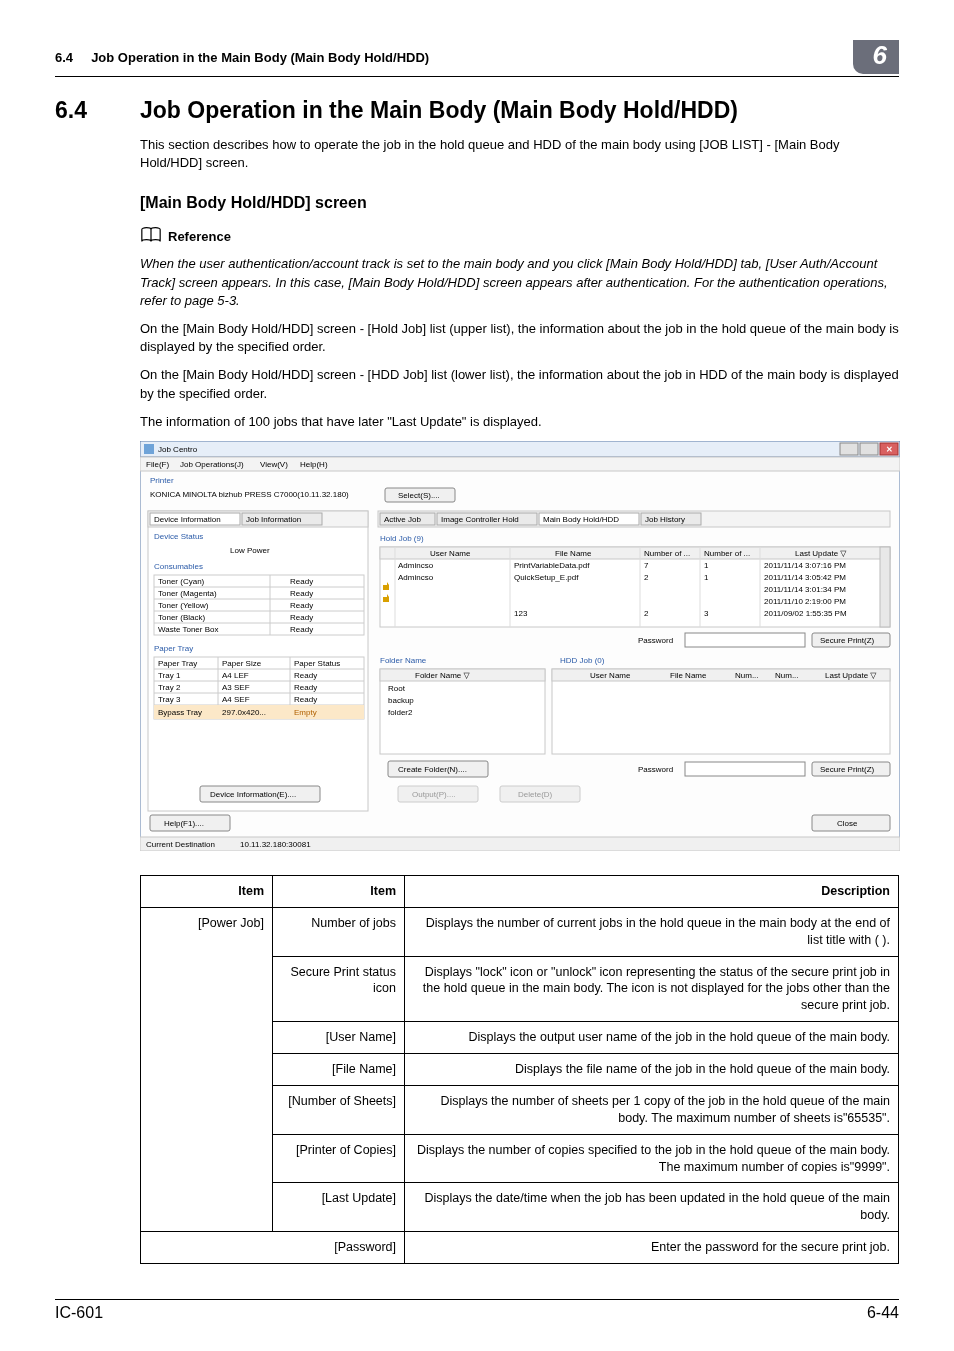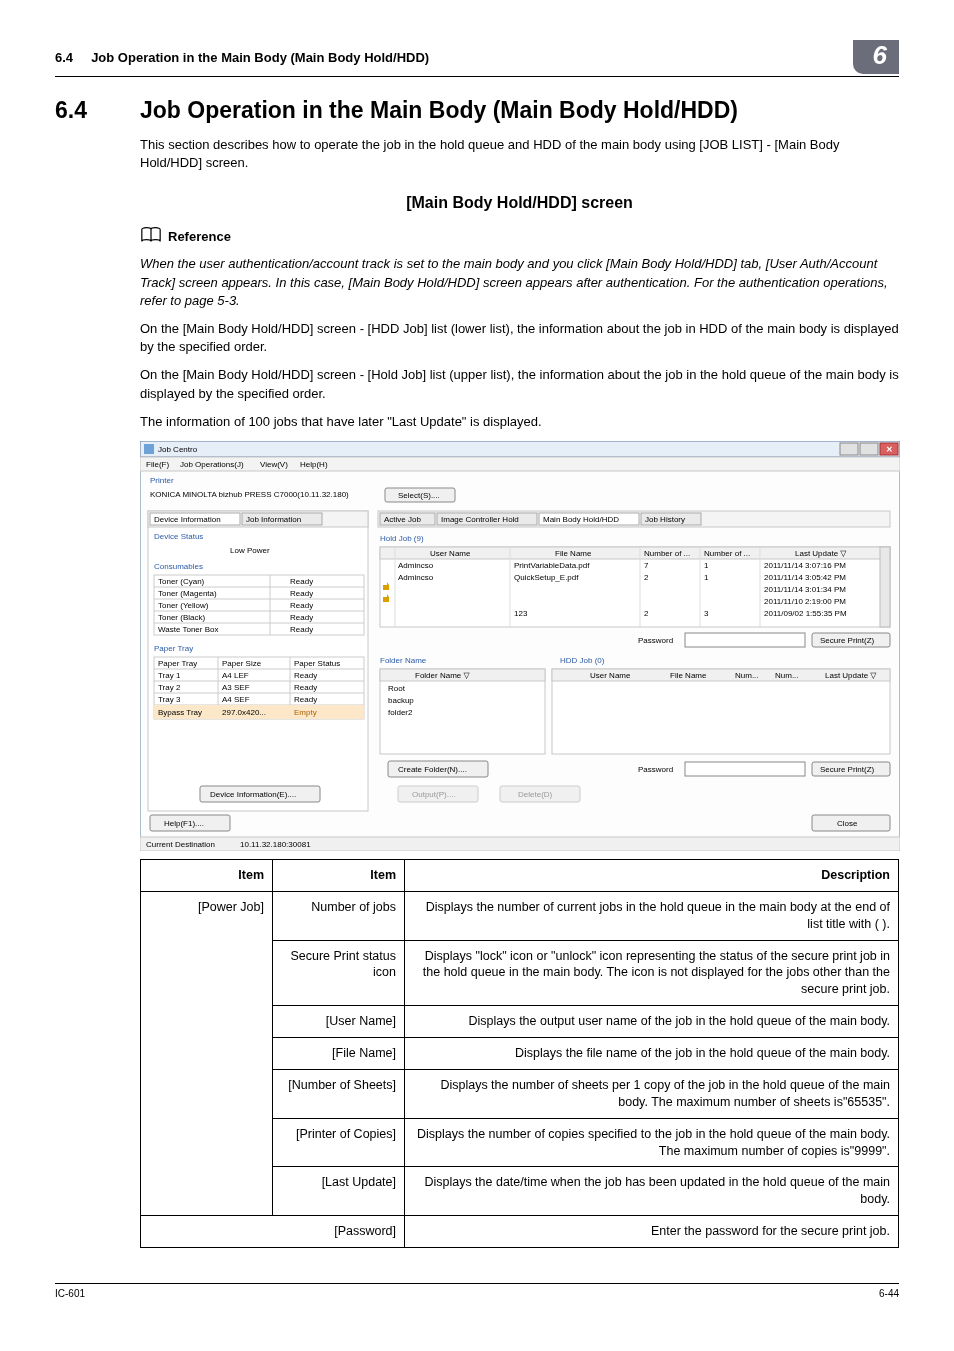--- a/index.html
+++ b/index.html
@@ -45,21 +45,20 @@
     }
     h1.sec-title .num {
       display: inline-block;
       width: 85px;
       flex-shrink: 0;
     }
     h2.sub-title {
       font-size: 16px;
       font-weight: bold;
       margin: 22px 0 10px 0;
-      text-align: center;
     }
     .ref-row {
       display: flex;
       align-items: center;
       gap: 6px;
       margin: 14px 0 8px 0;
     }
     .ref-icon svg {
       width: 22px;
       height: 18px;
@@ -69,21 +68,21 @@
       font-size: 13px;
     }
     p {
       margin: 6px 0 10px 0;
       line-height: 1.4;
     }
     .italic {
       font-style: italic;
     }
     .screenshot {
-      margin: 10px 0 8px 0;
+      margin: 10px 0 24px 0;
     }
     .screenshot svg {
       display: block;
     }
     table.doc-table {
       border-collapse: collapse;
       width: 100%;
       margin-top: 8px;
     }
     table.doc-table th, table.doc-table td {
@@ -98,21 +97,21 @@
       font-weight: bold;
     }
     .col1 { width: 115px; }
     .col2 { width: 115px; }
     .footer {
       display: flex;
       justify-content: space-between;
       border-top: 1px solid #000;
       margin-top: 35px;
       padding-top: 4px;
-      font-size: 10px;
+      font-size: 16px;
     }
   </style>
 </head>
 <body>
 
 <div class="top-header">
   <div class="top-header-left">
     <span>6.4</span>&nbsp;&nbsp;&nbsp;&nbsp;
     <span>Job Operation in the Main Body (Main Body Hold/HDD)</span>
   </div>
@@ -134,22 +133,22 @@
   <div class="ref-row">
     <span class="ref-icon">
       <svg viewBox="0 0 24 18">
           <path d="M2 3 C2 2 4 1 7 1 C10 1 12 2 12 3 L12 16 C12 15 10 14 7 14 C4 14 2 15 2 16 Z M22 3 C22 2 20 1 17 1 C14 1 12 2 12 3 L12 16 C12 15 14 14 17 14 C20 14 22 15 22 16 Z" fill="none" stroke="#000" stroke-width="1.3"></path>
         </svg>
     </span>
     <span class="ref-label">Reference</span>
   </div>
   <p class="italic">When the user authentication/account track is set to the main body and you click [Main Body Hold/HDD] tab, [User Auth/Account Track] screen appears. In this case, [Main Body Hold/HDD] screen appears after authentication. For the authentication operations, refer to page 5-3.</p>
 
+  <p>On the [Main Body Hold/HDD] screen - [Hold Job] list (upper list), the information about the job in the hold queue of the main body is displayed by the specified order.</p>
   <p>On the [Main Body Hold/HDD] screen - [HDD Job] list (lower list), the information about the job in HDD of the main body is displayed by the specified order.</p>
-  <p>On the [Main Body Hold/HDD] screen - [Hold Job] list (upper list), the information about the job in the hold queue of the main body is displayed by the specified order.</p>
   <p>The information of 100 jobs that have later "Last Update" is displayed.</p>
 
   <div class="screenshot">
     <svg width="760" height="410" viewBox="0 0 760 410" font-family="Tahoma, Arial" font-size="8">
 
       <rect x="0" y="0" width="760" height="410" fill="#fdfdfd" stroke="#5a7aa8"></rect>
       <rect x="0" y="0" width="760" height="16" fill="#e6eef8" stroke="#5a7aa8"></rect>
       <rect x="4" y="3" width="10" height="10" fill="#6fa3d8"></rect>
       <text x="18" y="11">Job Centro</text>
       <rect x="700" y="2" width="18" height="12" fill="#e1e1e1" stroke="#888"></rect>

